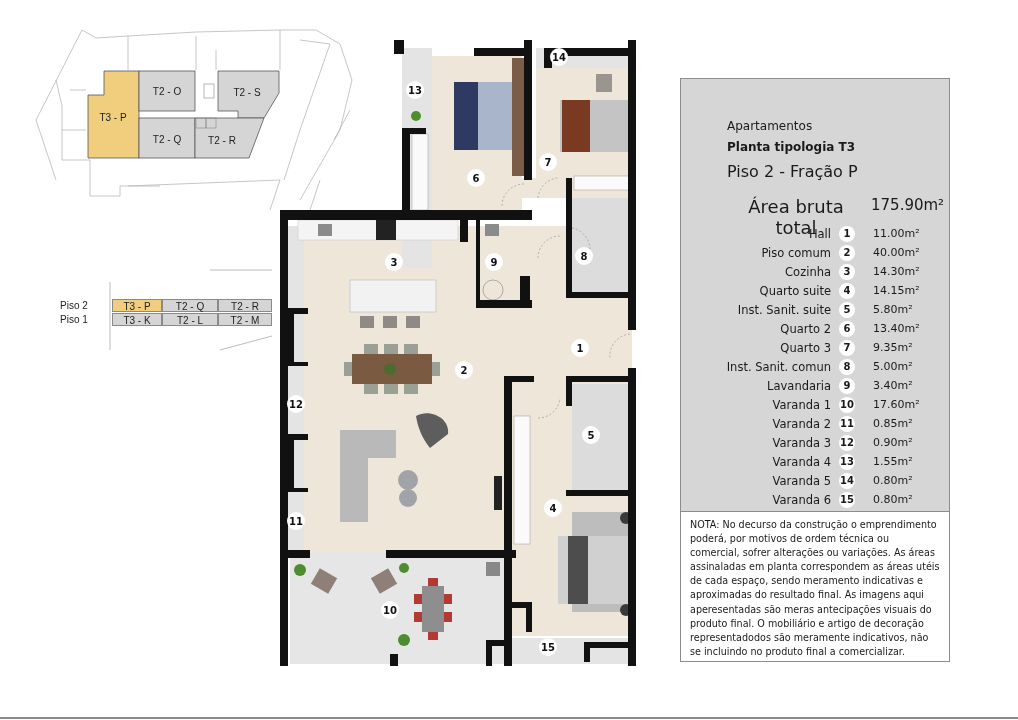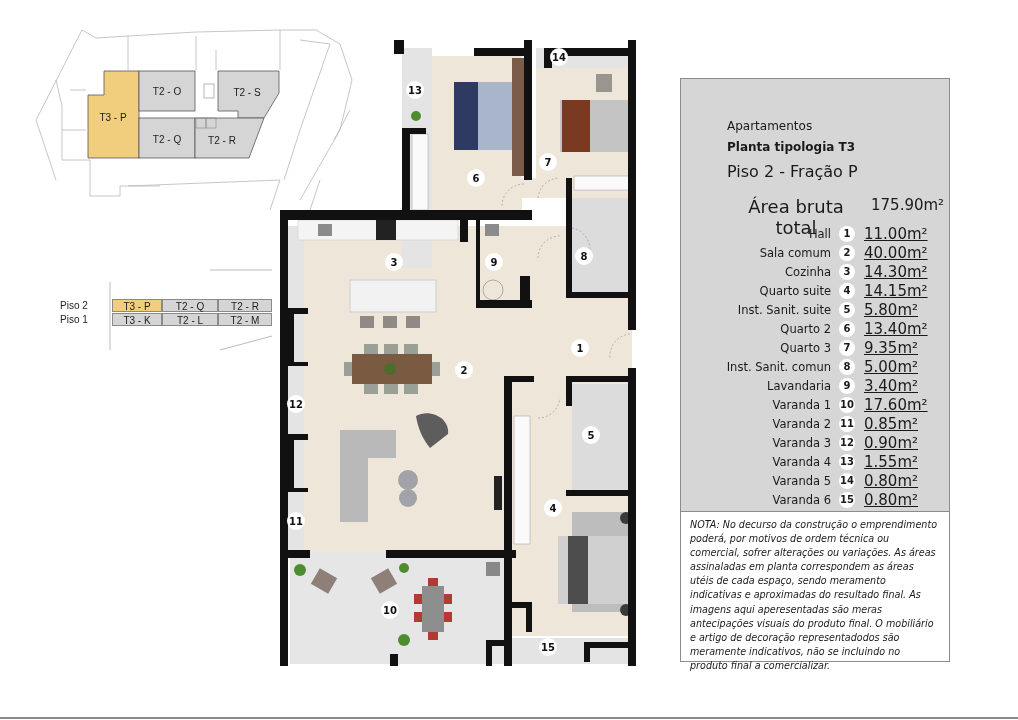--- a/index.html
+++ b/index.html
@@ -31,23 +31,23 @@
            border:1px solid #8c8c8c; background:#d6d6d6; }
   #panel .title1 { position:absolute; left:46px; top:40px; font-size:12px; font-weight:normal; }
   #panel .title2 { position:absolute; left:46px; top:61px; font-size:12px; font-weight:bold; }
   #panel .title3 { position:absolute; left:46px; top:83px; font-size:16px; }
   #panel .gross-label { position:absolute; left:60px; top:117px; width:110px; font-size:18px; text-align:center; }
   #panel .gross-value { position:absolute; left:190px; top:117px; font-size:15px; }
   .area-row { position:absolute; left:0; width:268px; height:18px; }
   .area-name { position:absolute; right:118px; font-size:11.5px; line-height:18px; text-align:right; white-space:nowrap; }
   .area-badge { position:absolute; left:158px; top:1px; width:16px; height:16px; border-radius:50%;
                 background:#ffffff; font-size:10px; font-weight:bold; text-align:center; line-height:16px; }
-  .area-value { position:absolute; left:183px; font-size:15px; line-height:18px;text-decoration:underline; }
+  .area-value { position:absolute; left:192px; font-size:11px; line-height:18px; }
   #note { position:absolute; left:0; top:432px; width:268px; height:150px; background:#ffffff;
-          border-top:1px solid #8c8c8c; box-sizing:border-box; padding:6px 9px; font-size:9.6px; line-height:14.1px;font-style:italic; }
+          border-top:1px solid #8c8c8c; box-sizing:border-box; padding:6px 9px; font-size:9.6px; line-height:14.1px; }
 
   #bottom-rule { left:0; top:717px; width:1018px; height:2px; background:#8a8a8a; }
 </style>
 </head>
 <body>
 
 <div id="site" class="abs">
   <svg viewBox="0 0 360 200">
     <g fill="none" stroke="#b8b8b8" stroke-width="0.8">
       <path d="M36 100 L82 10 L96 18 L128 16 L196 12 L280 10 L316 10 L340 24 L352 60 L340 110 L300 180"></path>
@@ -278,21 +278,21 @@
   <div class="title3">Piso 2 - Fração P</div>
   <div class="gross-label">Área bruta total</div>
   <div class="gross-value">175.90m²</div>
 
   <div class="area-row" style="top:146px">
       <span class="area-name">Hall</span>
       <span class="area-badge">1</span>
       <span class="area-value">11.00m²</span>
     </div>
   <div class="area-row" style="top:165px">
-      <span class="area-name">Sala comum</span>
+      <span class="area-name">Piso comum</span>
       <span class="area-badge">2</span>
       <span class="area-value">40.00m²</span>
     </div>
   <div class="area-row" style="top:184px">
       <span class="area-name">Cozinha</span>
       <span class="area-badge">3</span>
       <span class="area-value">14.30m²</span>
     </div>
   <div class="area-row" style="top:203px">
       <span class="area-name">Quarto suite</span>

